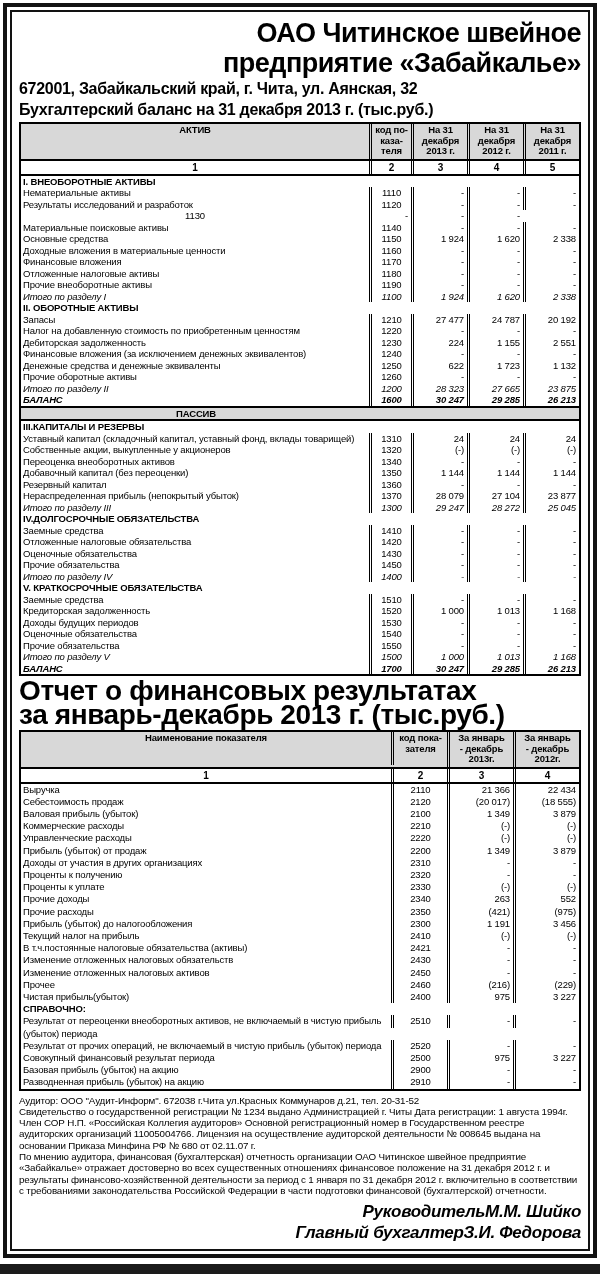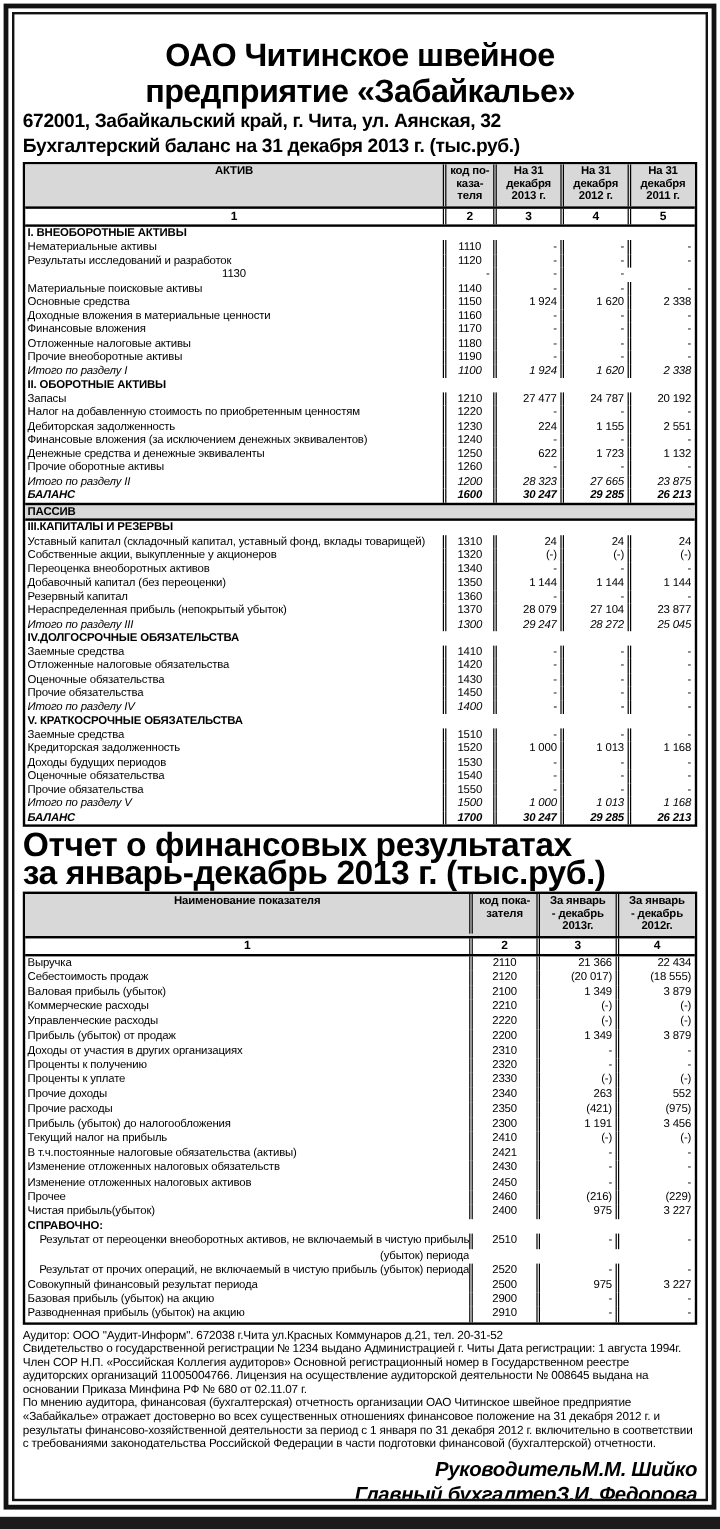--- a/index.html
+++ b/index.html
@@ -10,22 +10,22 @@
   .page-frame{
     position:absolute;left:3px;right:3px;top:3px;bottom:16px;
     border:4px solid #121212;padding:3px;box-sizing:border-box;
   }
   .page-inner{
     border:2px solid #121212;height:100%;box-sizing:border-box;
     padding:5px 7px 3px 7px;overflow:hidden;
   }
   
   .main-title{
-    text-align:center;font-weight:bold;font-size:27px;line-height:30px;
-    letter-spacing:-0.5px;margin-top:14px;
+    text-align:right;font-weight:bold;font-size:27px;line-height:30px;
+    letter-spacing:-0.5px;margin-top:1px;
   }
   .addr-line{font-weight:bold;font-size:16px;line-height:21px;letter-spacing:-0.3px;}
   .doc-title{font-weight:bold;font-size:16px;line-height:21px;letter-spacing:-0.3px;margin-bottom:2px;}
   .sub-title{
     text-align:left;font-weight:bold;font-size:28px;line-height:24px;
     letter-spacing:-0.4px;margin:3px 0 3px 0;
   }
   
   .tbl{border:2px solid #000;letter-spacing:-0.15px;}
   .trow{display:grid;align-items:start;}
@@ -39,30 +39,30 @@
     white-space:pre-line;padding:1px 0 2px 0;min-height:33px;
   }
   .num-row{border-bottom:2px solid #000;}
   .num-row > div{
     font-weight:bold;font-size:10px;line-height:13px;text-align:center;min-height:13px;
   }
   .body-row{font-size:9.5px;}
   .t1 .body-row{line-height:11.5px;min-height:11.5px;}
   .t2 .body-row{line-height:12.2px;min-height:12.2px;}
   .body-row .lbl{padding-left:2px;white-space:nowrap;overflow:hidden;}
-  .body-row .lbl.wrap{white-space:normal;text-align:right;}
+  .body-row .lbl.wrap{white-space:normal;}
   .body-row .code{text-align:center;white-space:nowrap;}
   .body-row .val{text-align:right;padding-right:3px;white-space:nowrap;}
   .body-row.sec .lbl{font-weight:bold;white-space:normal;}
   .body-row.it{font-style:italic;}
   .body-row.bal{font-style:italic;font-weight:bold;}
   .body-row.divr{
     background:#d8d8d8;border-top:2px solid #000;border-bottom:2px solid #000;
   }
-  .body-row.divr .lbl{font-weight:bold;text-align:left;}
+  .body-row.divr .lbl{font-weight:bold;text-align:center;}
   
   .audit-notes{margin-top:4px;}
   .audit-notes p{margin:0;font-size:9.8px;line-height:11.3px;letter-spacing:-0.15px;}
   .sig-block{margin-top:5px;}
   .sig-row{
     display:flex;justify-content:flex-end;
     font-weight:bold;font-style:italic;font-size:17px;line-height:21px;letter-spacing:-0.3px;
   }
   .bottom-bar{
     position:absolute;left:0;right:0;bottom:0;height:10px;background:#1b1b1b;

